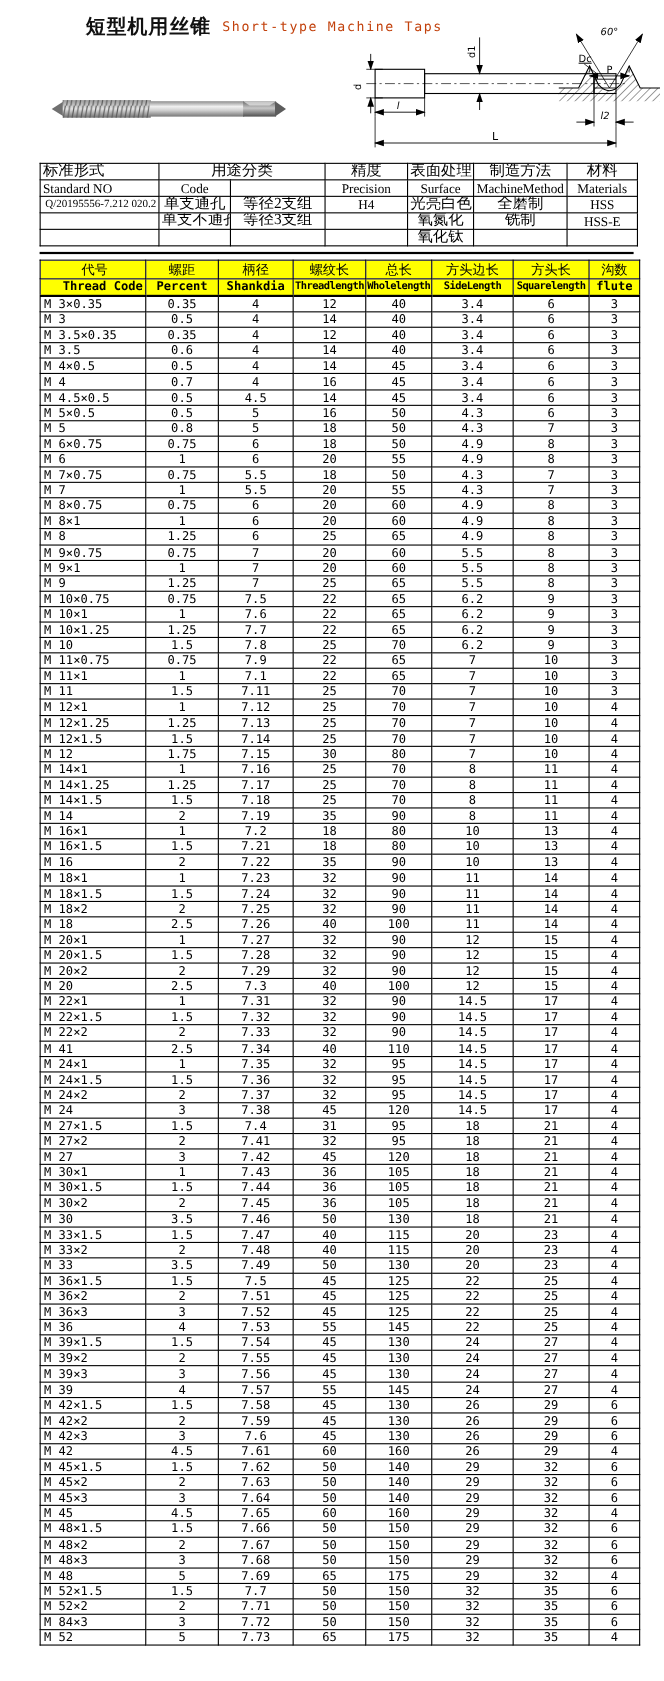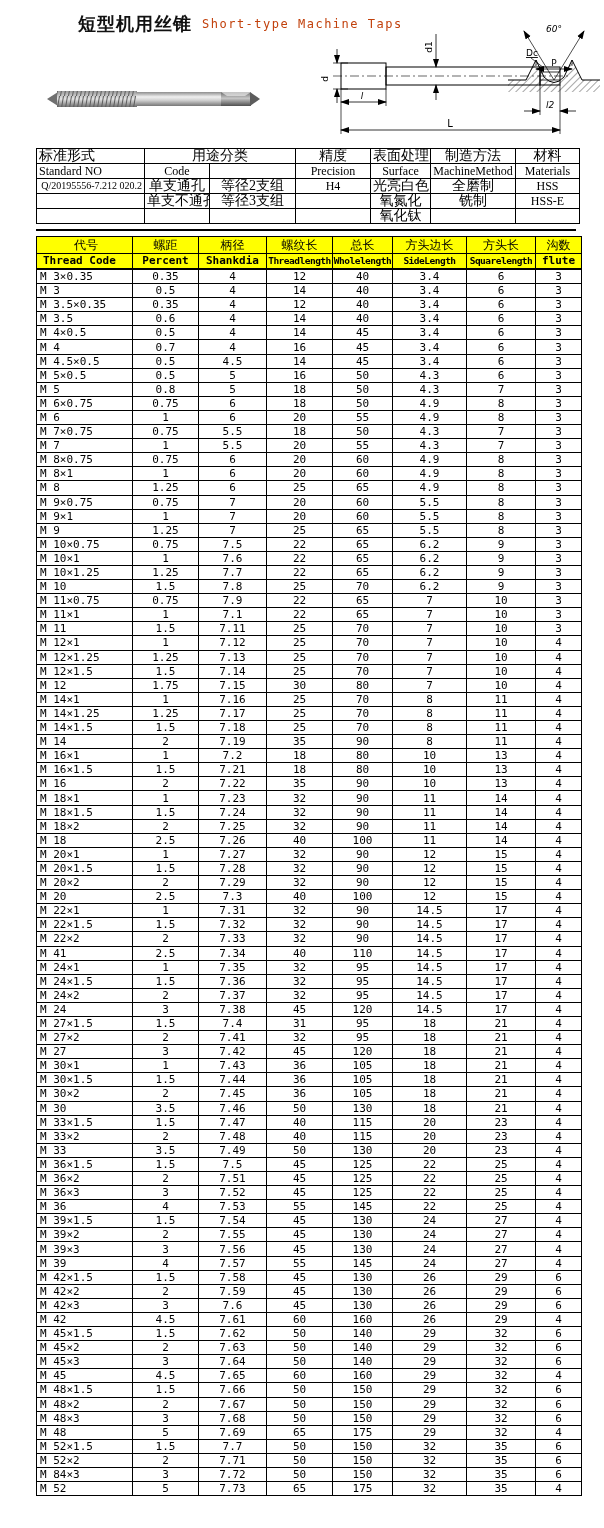--- a/index.html
+++ b/index.html
@@ -229,21 +229,21 @@
         <th class="zh" style="text-align:center;padding-left:3px">代号</th>
         <th class="zh">螺距</th>
         <th class="zh">柄径</th>
         <th class="zh">螺纹长</th>
         <th class="zh">总长</th>
         <th class="zh">方头边长</th>
         <th class="zh">方头长</th>
         <th class="zh">沟数</th>
       </tr>
       <tr>
-        <th class="en" style="text-align:left;padding-left:6px">Thread Code</th>
+        <th class="en" style="text-align:left;padding-left:20px">Thread Code</th>
         <th class="en">Percent</th>
         <th class="en">Shankdia</th>
         <th class="en small">Threadlength</th>
         <th class="en small">Wholelength</th>
         <th class="en small">SideLength</th>
         <th class="en small">Squarelength</th>
         <th class="en">flute</th>
       </tr>
     </thead>
     <tbody>

